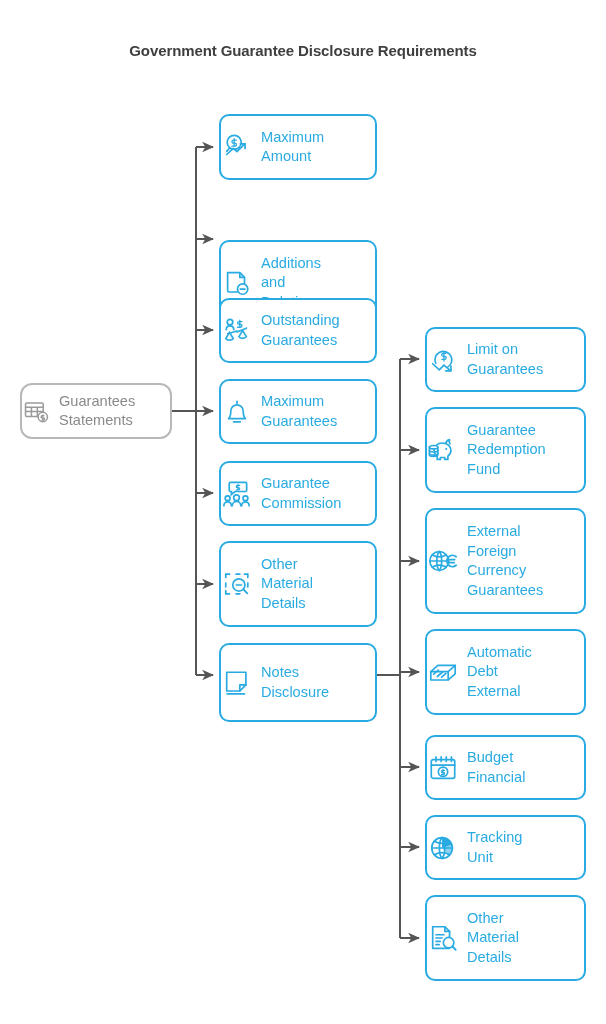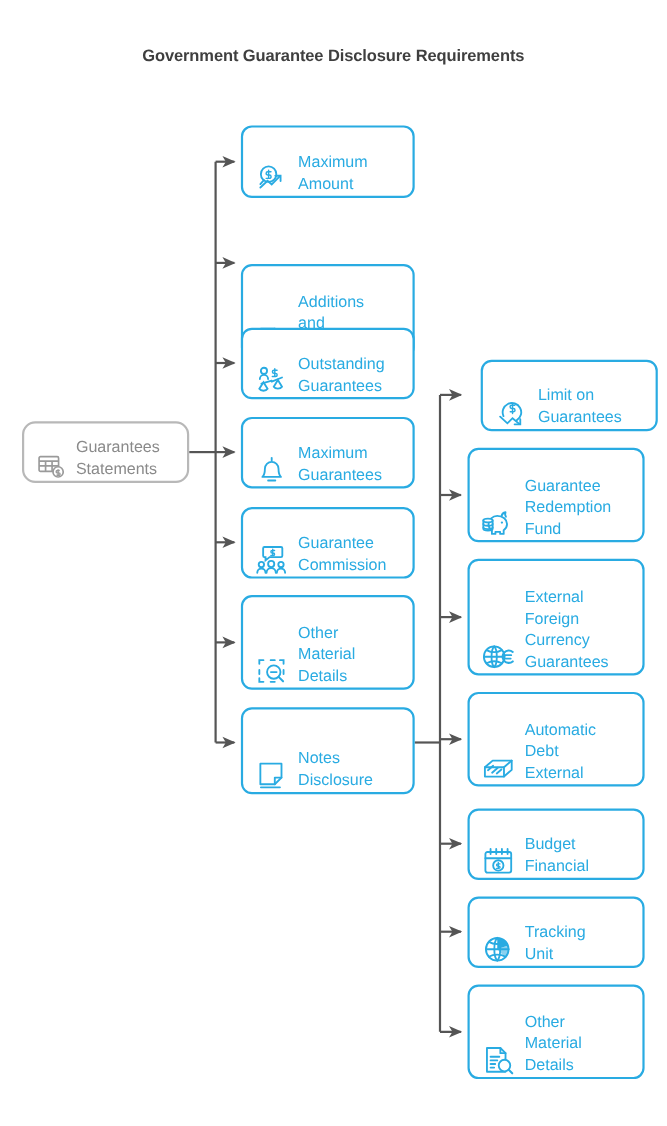--- a/index.html
+++ b/index.html
@@ -38,22 +38,22 @@
     height: 1024px;
     pointer-events: none;
   }
   .node {
     position: absolute;
     box-sizing: border-box;
     border: 2px solid #29abe2;
     border-radius: 10px;
     background: #ffffff;
     display: flex;
-    align-items: flex-end;
-    padding-left: 11px;
+    align-items: center;
+    padding-left: 1px;
     padding-right: 6px;
   }
   .node.root {
     border: 2px solid #b8b8b8;
     border-radius: 12px;
   }
   .node .ico {
     flex: 0 0 auto;
     width: 30px;
     height: 30px;
@@ -214,21 +214,21 @@
       <svg viewBox="0 0 32 32" fill="none" stroke="#29abe2" stroke-width="1.8" stroke-linejoin="round" stroke-linecap="round">
         <path d="M5 4.5 H25.5 V18 L19 24.5 H5 Z"></path>
         <path d="M25.5 18 H19 V24.5"></path>
         <path d="M5.5 27.5 H24"></path>
       </svg>
     </span>
     <span class="label">Notes
 Disclosure</span>
   </div>
 
-  <div class="node" style="left:425px;top:327px;width:161px;height:65px;margin-left:12px;">
+  <div class="node" style="left:425px;top:327px;width:161px;height:65px;">
     <span class="ico">
       <svg viewBox="0 0 32 32" fill="none" stroke="#29abe2" stroke-width="1.8" stroke-linecap="round">
         <path d="M8.2 19.5 A9 9 0 1 1 21 23.6"></path>
         <path d="M17 7.4 V17 M19.2 8.9 h-3 a1.6 1.6 0 0 0 0 3.2 h1.6 a1.6 1.6 0 0 1 0 3.2 h-3" stroke-width="1.4"></path>
         <path d="M5 20 L12 26.5 L17 21.5 L23.5 27"></path>
         <path d="M19 27.5 H24.5 V22.5"></path>
       </svg>
     </span>
     <span class="label">Limit on
 Guarantees</span>

